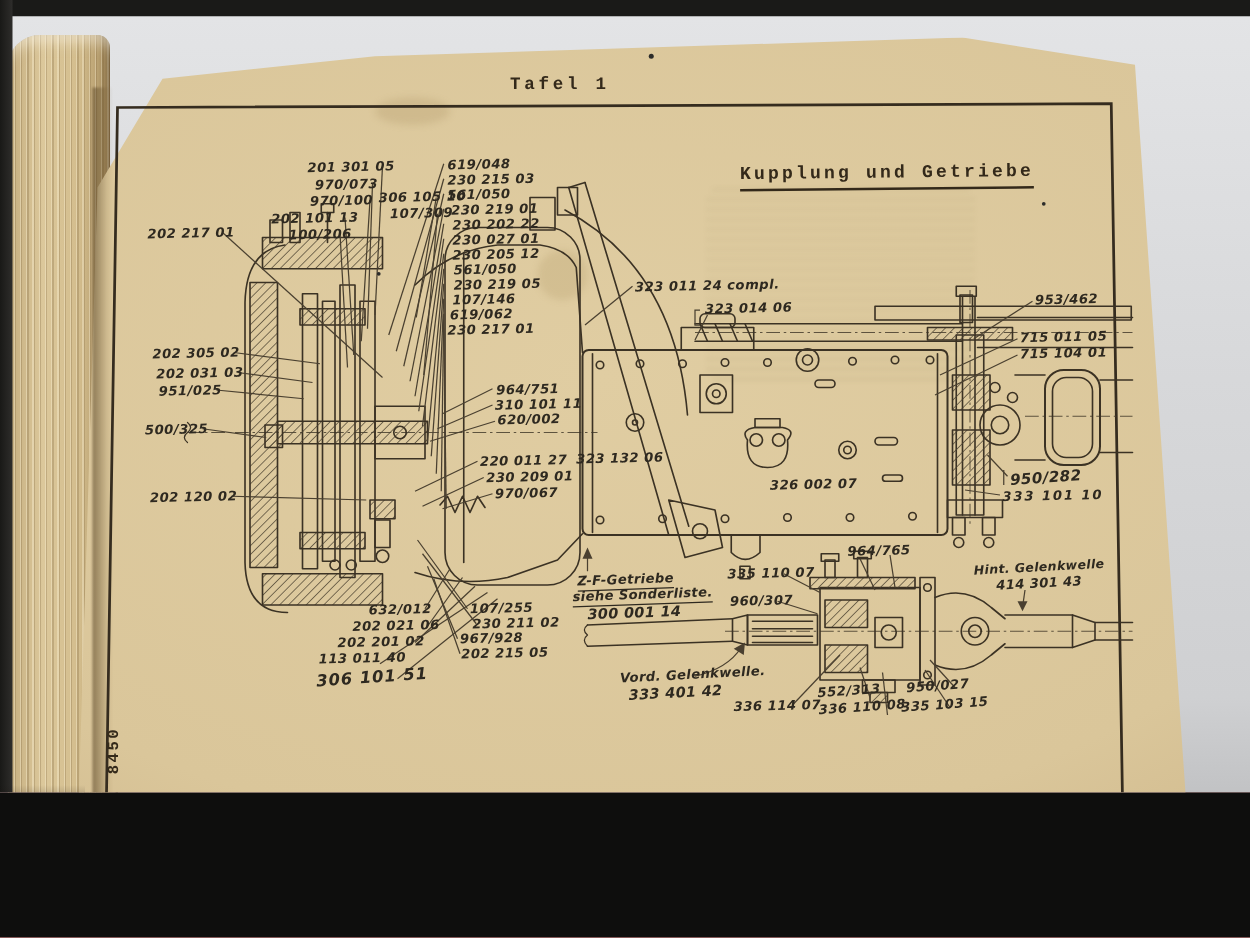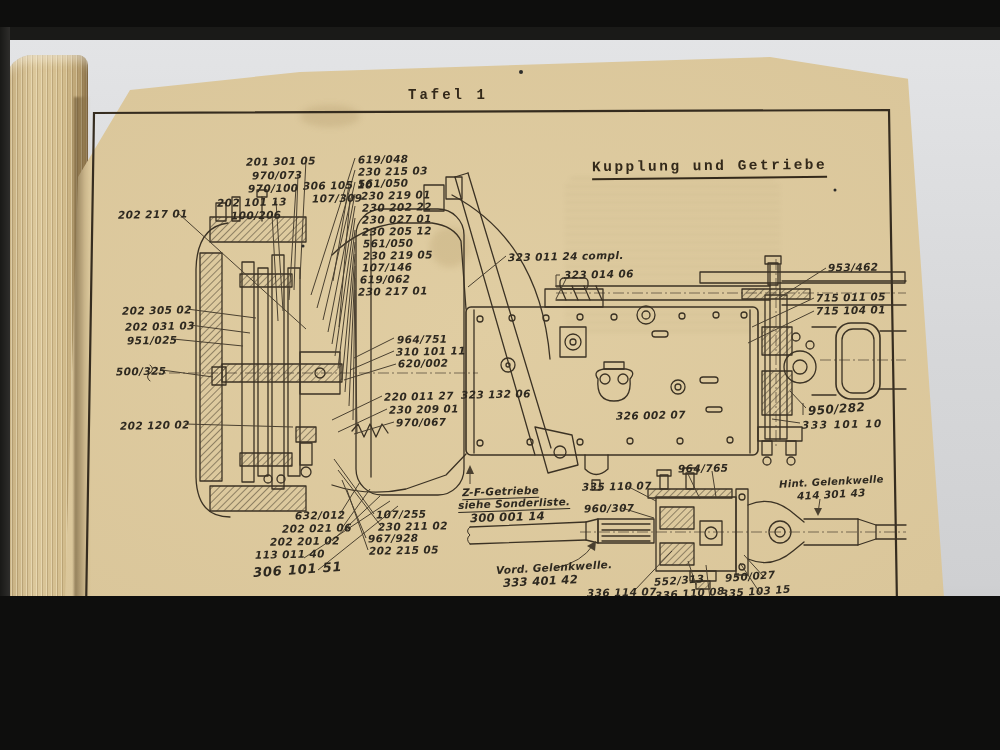--- a/index.html
+++ b/index.html
@@ -1,17 +1,17 @@
 <!DOCTYPE html>
 <html><head>
 <meta charset="utf-8">
 <style>
   html,body{margin:0;padding:0;background:#0e0e0d;}
-  #stage{position:relative;width:1000px;height:569px;overflow:hidden;
-         font-family:"DejaVu Sans",sans-serif;background:#fca5a5;margin-top:27px;}
+  #stage{position:relative;width:1000px;height:634px;overflow:hidden;
+         font-family:"DejaVu Sans",sans-serif;background:#fca5a5;}
   
   .backdrop{position:absolute;left:0;top:12px;width:1000px;height:728px;
     background:linear-gradient(180deg,#e3e4e6 0%,#d7d8da 40%,#cfd0d2 75%,#b9babc 92%,#8d8e90 100%);}
   .topbar{position:absolute;left:0;top:0;width:1000px;height:13px;background:#1a1a18;}
   .bottombar{position:absolute;left:0;top:736px;width:1000px;height:14px;
     background:linear-gradient(90deg,#1b150d,#121510,#0c0e0c);}
   .leftcol{position:absolute;left:0;top:0;width:10px;height:750px;
     background:linear-gradient(90deg,#191917,#2e2d2b);}
   .leftdark{position:absolute;left:0;top:628px;width:68px;height:122px;
     background:linear-gradient(180deg,rgba(22,16,9,0) 0%,rgba(22,16,9,.88) 38%,#0d0b08 72%);}

